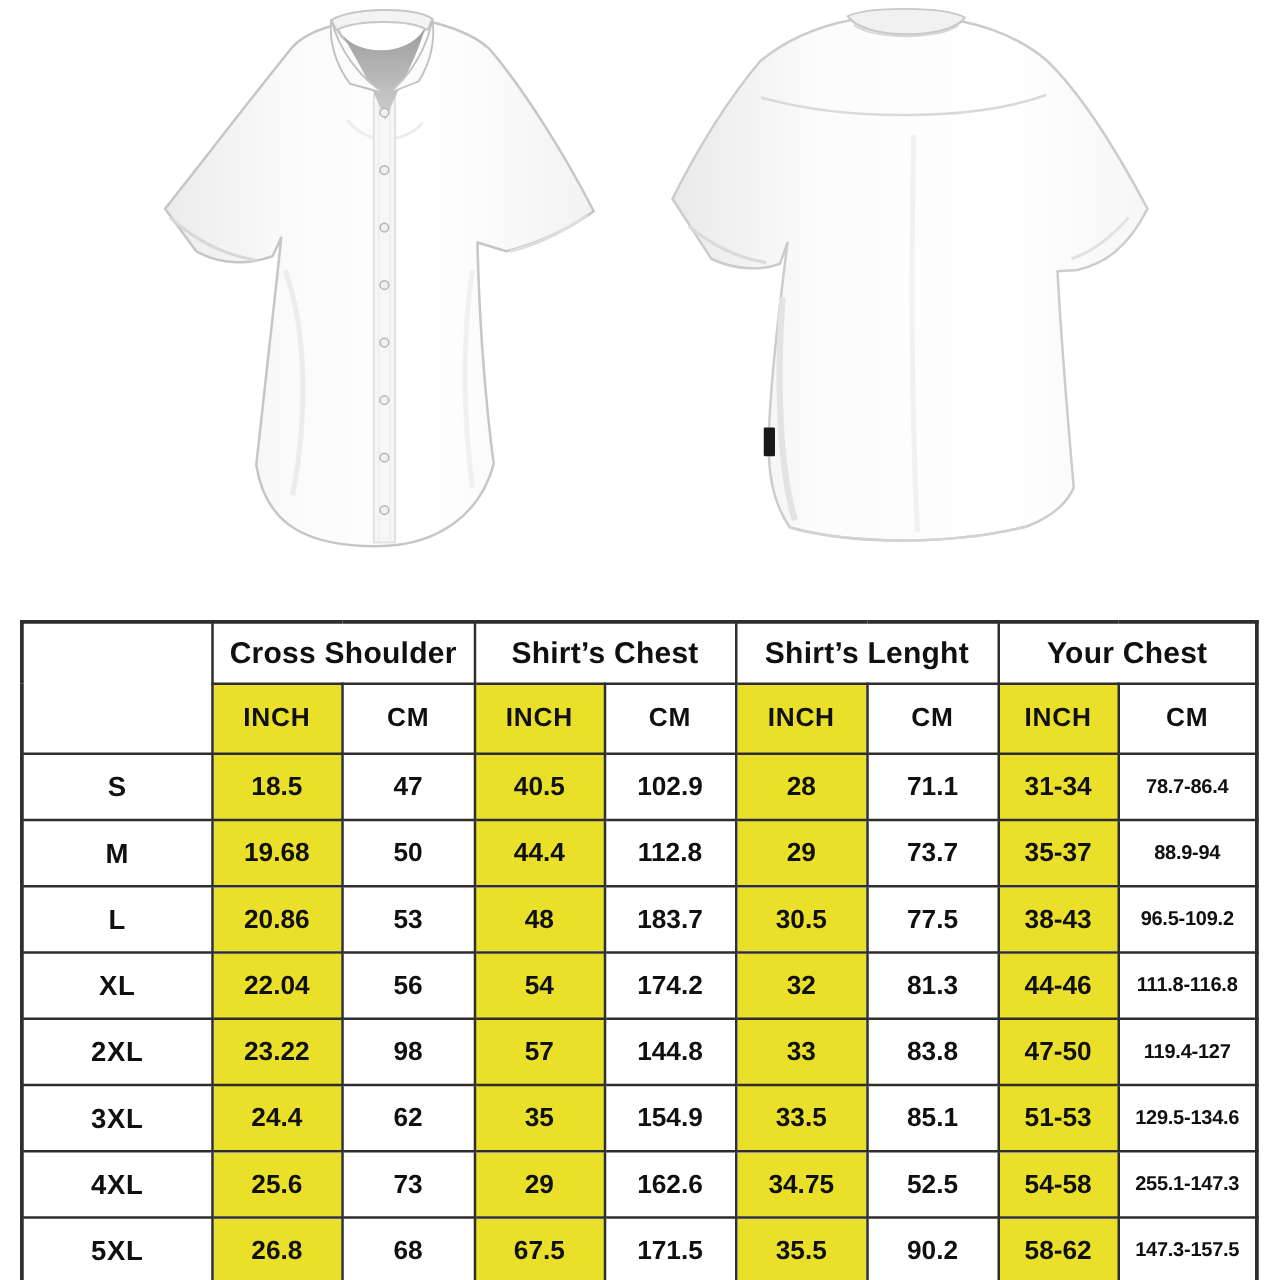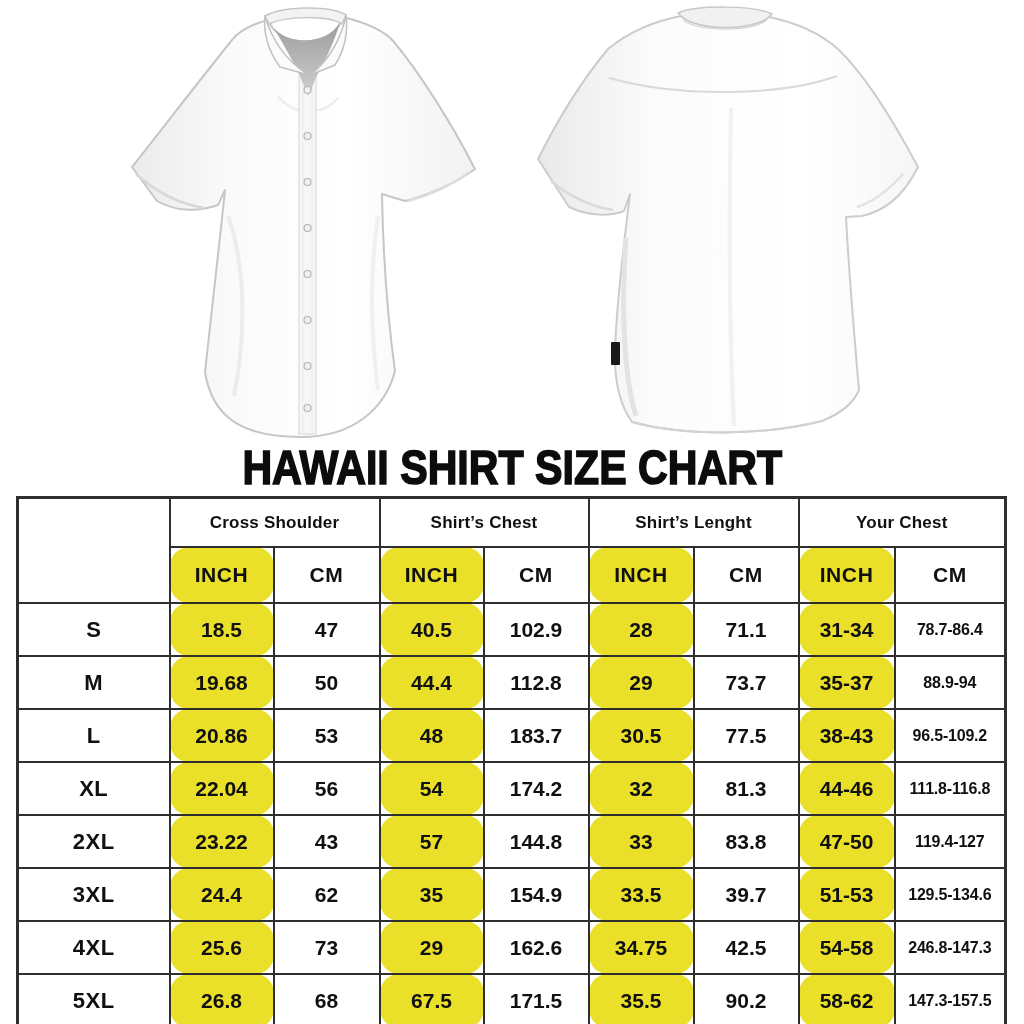--- a/index.html
+++ b/index.html
@@ -32,26 +32,26 @@
     border-collapse:collapse;table-layout:fixed;
     border:3px solid #2e2e2e;background:#ffffff;
   }
   table.chart th,table.chart td{
     border:2px solid #2e2e2e;padding:0;margin:0;
     text-align:center;vertical-align:middle;
     font-weight:bold;color:#101010;background:#ffffff;
     overflow:hidden;white-space:nowrap;
   }
   th.corner{background:#ffffff;}
-  th.ghead{height:47px;font-size:17px;letter-spacing:.2px;}
+  th.ghead{height:47px;font-size:24px;letter-spacing:.2px;}
   th.unit{height:54px;font-size:21px;letter-spacing:.6px;}
   tbody td{height:51px;font-size:21px;}
   td.sizec{font-size:22px;letter-spacing:.5px;}
   td.small{font-size:16px;letter-spacing:-.2px;}
-  .yellow{background:#EAE02A !important;border-radius:19px;}
+  .yellow{background:#EAE02A !important;}
 </style>
 </head>
 <body>
 
 <div class="stage">
 
   <svg class="shirt front" width="350" height="440" viewBox="0 0 350 440" aria-hidden="true">
     <defs>
       <linearGradient id="gBodyF" x1="0" y1="0" x2="1" y2="0">
         <stop offset="0" stop-color="#ebebeb"></stop>
@@ -109,23 +109,20 @@
     <path d="M152,14 C168,26 220,26 236,14" fill="none" stroke="#d6d6d6" stroke-width="1.5"></path>
     <path d="M78,72 C150,92 250,90 306,70" fill="none" stroke="#d9d9d9" stroke-width="2"></path>
     <path d="M20,175 C42,193 62,201 82,204" fill="none" stroke="#dadada" stroke-width="2.5"></path>
     <path d="M372,168 C356,186 342,196 326,201" fill="none" stroke="#e2e2e2" stroke-width="2.5"></path>
     <path d="M95,232 C90,302 93,372 105,410" fill="none" stroke="#e3e3e3" stroke-width="5"></path>
     <path d="M200,102 C198,202 198,322 203,420" fill="none" stroke="#f1f1f1" stroke-width="4"></path>
     <path d="M101,416 C152,430 232,430 291,415" fill="none" stroke="#d2d2d2" stroke-width="2"></path>
     <rect x="80" y="336" width="9" height="23" rx="1" fill="#191919"></rect>
   </svg>
 
-  <div class="title">
-    <span class="title-inner">HAWAII SHIRT SIZE CHART</span>
-  </div>
 
   <table class="chart">
     <colgroup>
       <col style="width:152px">
         <col style="width:104px">
         <col style="width:106px">
       <col style="width:104px">
         <col style="width:105px">
         <col style="width:105px">
       <col style="width:105px">
@@ -192,49 +189,49 @@
           <td class="val yellow">54</td>
           <td class="val">174.2</td>
           <td class="val yellow">32</td>
           <td class="val">81.3</td>
           <td class="val yellow">44-46</td>
           <td class="val small">111.8-116.8</td>
         </tr>
         <tr>
           <td class="sizec">2XL</td>
           <td class="val yellow">23.22</td>
-          <td class="val">43</td>
+          <td class="val">98</td>
           <td class="val yellow">57</td>
           <td class="val">144.8</td>
           <td class="val yellow">33</td>
           <td class="val">83.8</td>
           <td class="val yellow">47-50</td>
           <td class="val small">119.4-127</td>
         </tr>
         <tr>
           <td class="sizec">3XL</td>
           <td class="val yellow">24.4</td>
           <td class="val">62</td>
           <td class="val yellow">35</td>
           <td class="val">154.9</td>
           <td class="val yellow">33.5</td>
-          <td class="val">39.7</td>
+          <td class="val">85.1</td>
           <td class="val yellow">51-53</td>
           <td class="val small">129.5-134.6</td>
         </tr>
         <tr>
           <td class="sizec">4XL</td>
           <td class="val yellow">25.6</td>
           <td class="val">73</td>
           <td class="val yellow">29</td>
           <td class="val">162.6</td>
           <td class="val yellow">34.75</td>
-          <td class="val">42.5</td>
+          <td class="val">52.5</td>
           <td class="val yellow">54-58</td>
-          <td class="val small">246.8-147.3</td>
+          <td class="val small">255.1-147.3</td>
         </tr>
         <tr>
           <td class="sizec">5XL</td>
           <td class="val yellow">26.8</td>
           <td class="val">68</td>
           <td class="val yellow">67.5</td>
           <td class="val">171.5</td>
           <td class="val yellow">35.5</td>
           <td class="val">90.2</td>
           <td class="val yellow">58-62</td>

